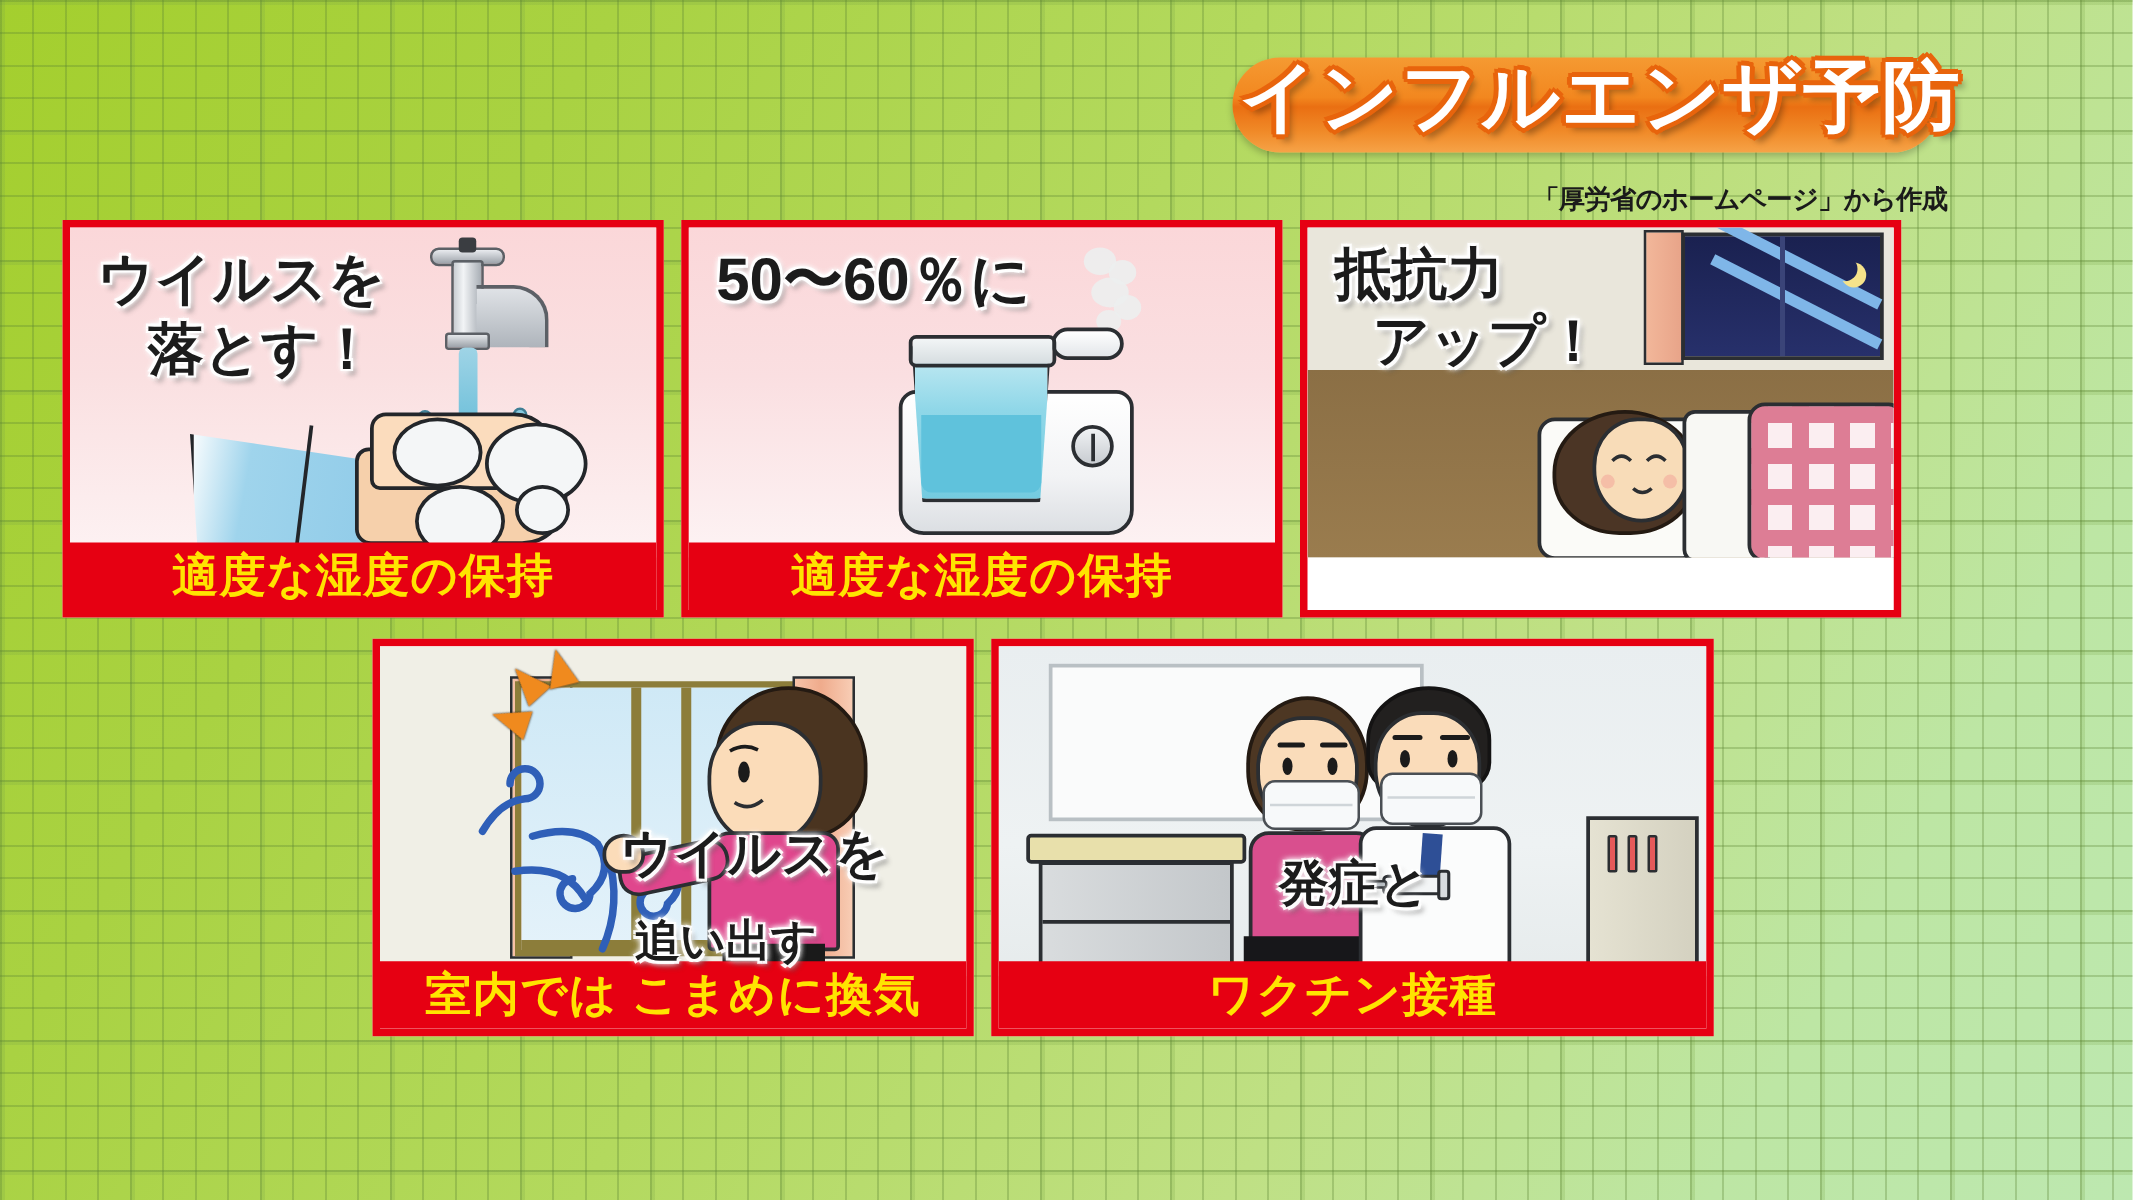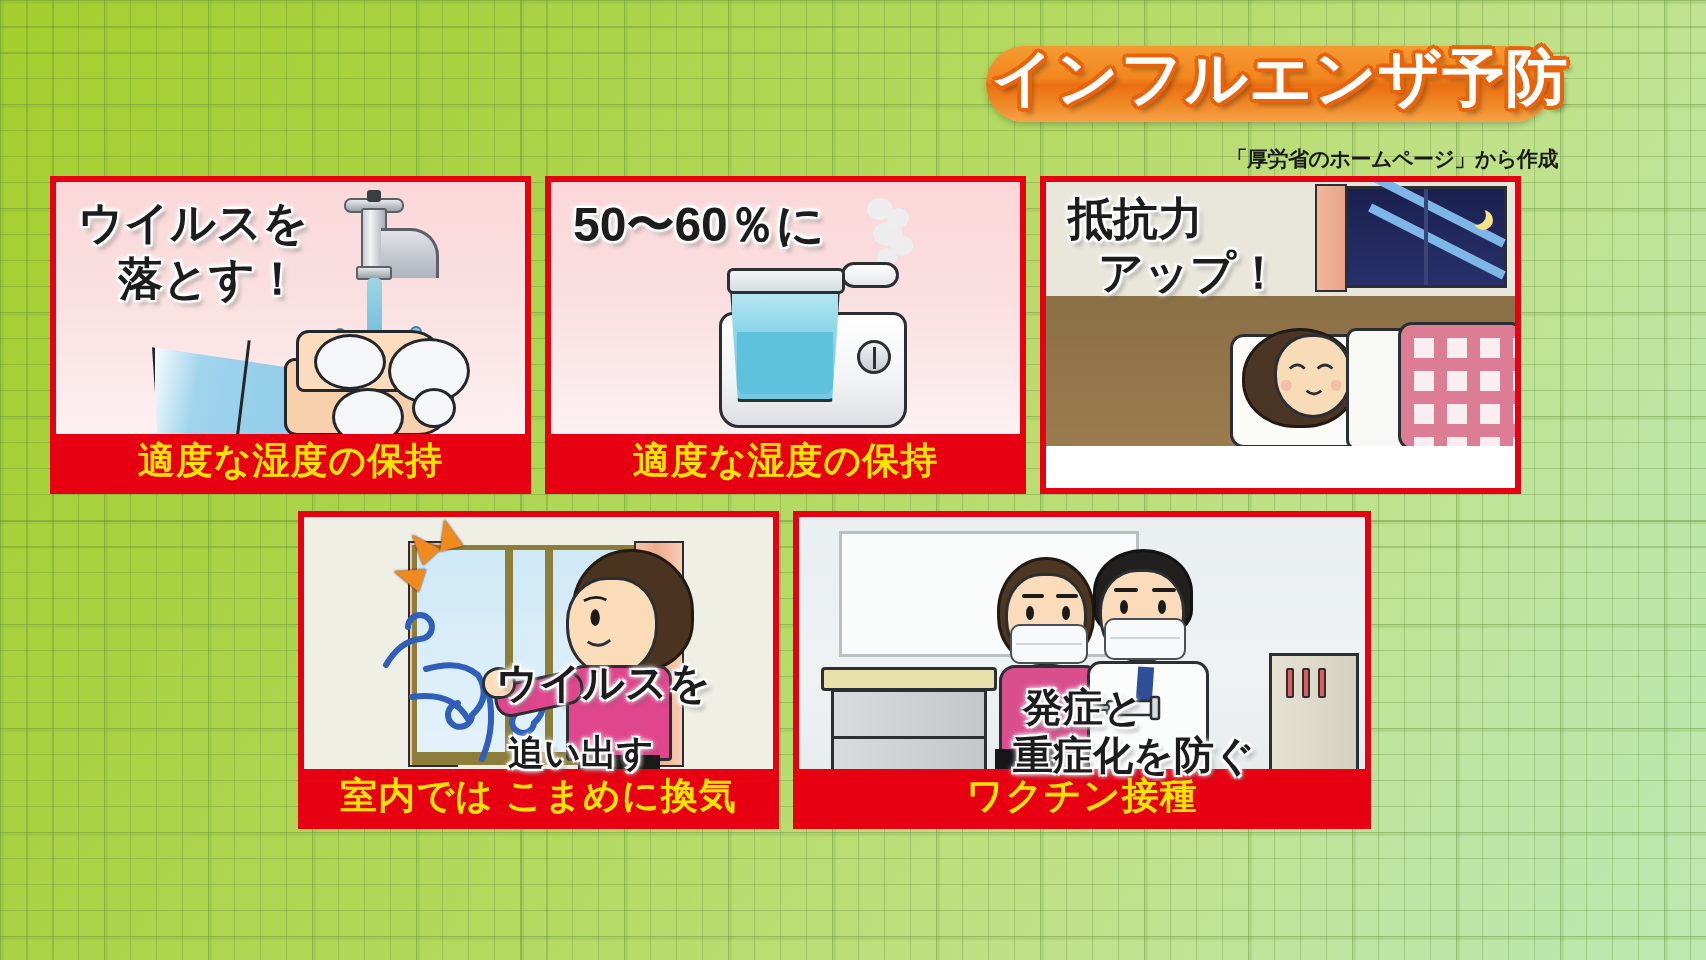--- a/index.html
+++ b/index.html
@@ -516,16 +516,15 @@
       <div class="mask" style="left:2px;top:46px;width:82px;height:42px;"></div>
     </div>
     <div class="d-coat"></div>
     <div class="d-tie"></div>
     <svg style="position:absolute;left:286px;top:172px;width:84px;height:40px;" viewBox="0 0 84 40">
       <rect x="22" y="12" width="46" height="14" rx="3" fill="#f3f5f6" stroke="#2b2e32" stroke-width="2.5"></rect>
       <rect x="0" y="16" width="24" height="5" rx="2" fill="#b9bfc4" stroke="#2b2e32" stroke-width="2"></rect>
       <rect x="66" y="8" width="8" height="22" rx="2" fill="#d8dcdf" stroke="#2b2e32" stroke-width="2.5"></rect>
     </svg>
     <div class="overlay-text" style="left:224px; top:168px; font-size:40px;">発症と</div>
-    <div class="overlay-text" style="left:214px; top:216px; font-size:40px;">重症化を防ぐ</div>
   </div>
   <div class="panel-caption">ワクチン接種</div>
 </div>
 
 </body></html>

